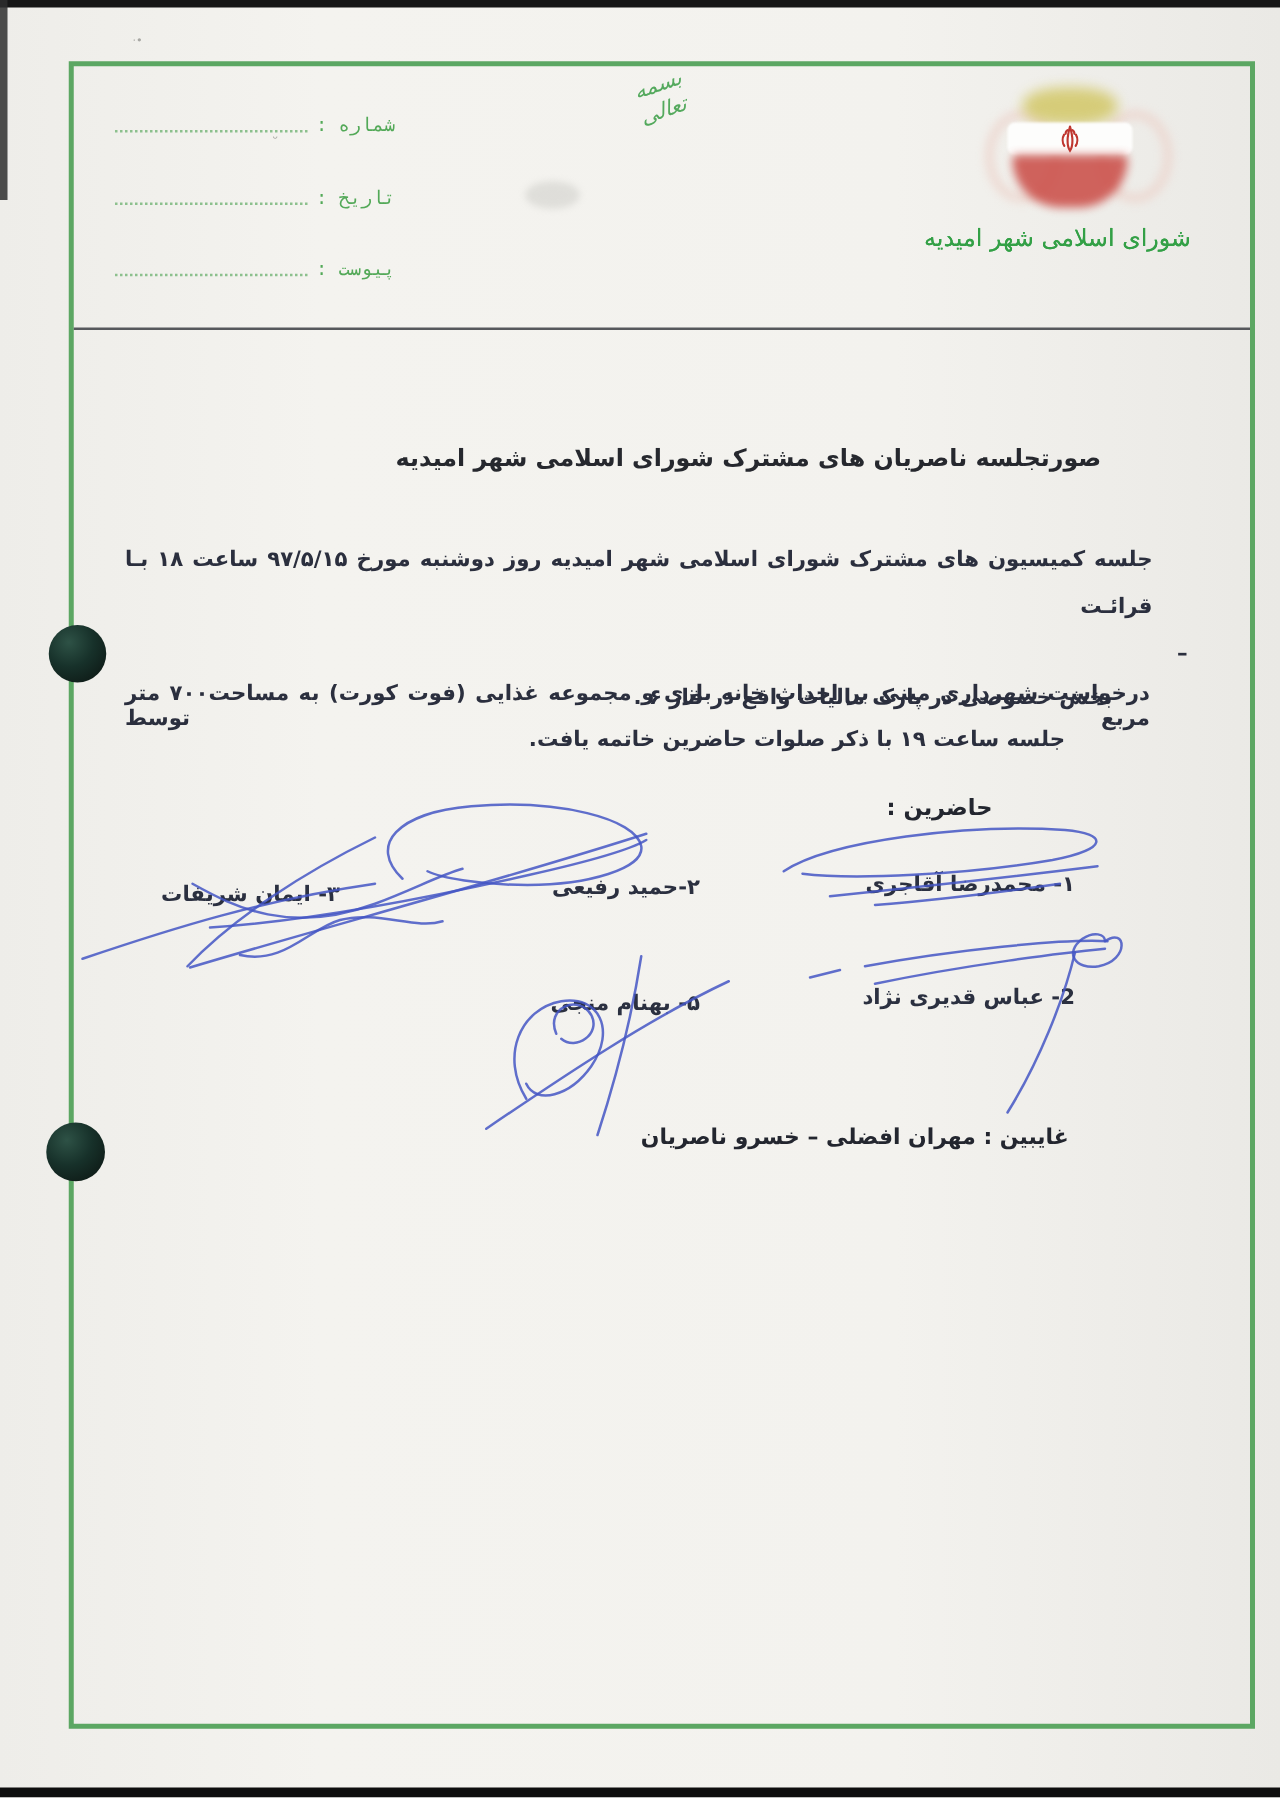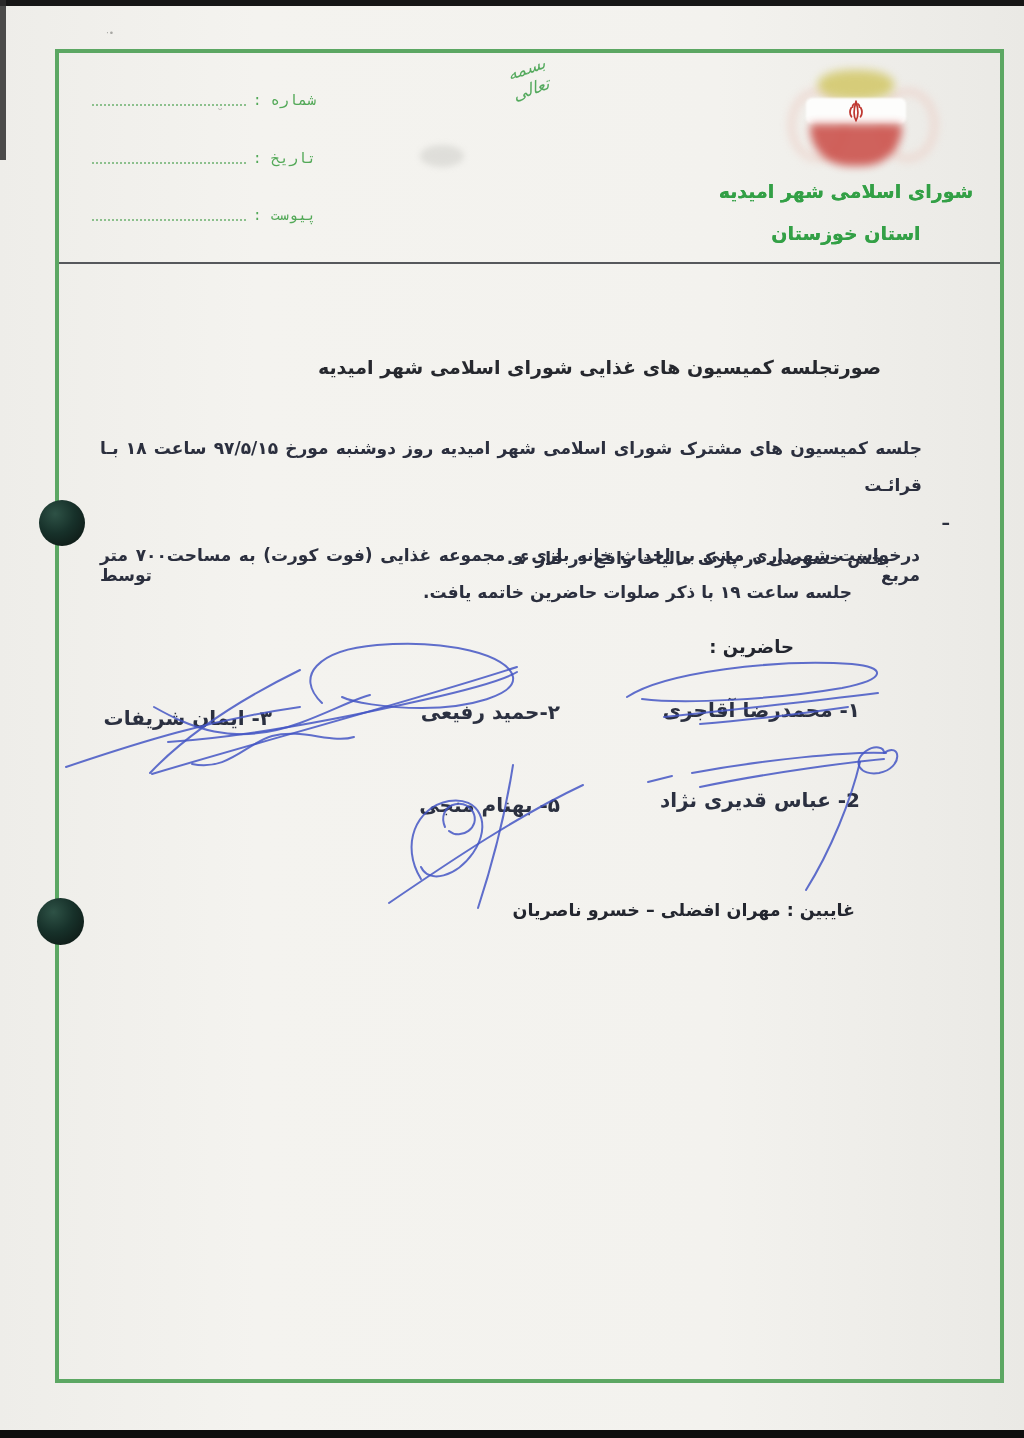--- a/index.html
+++ b/index.html
@@ -35,21 +35,21 @@
   .logo .ringL,.logo .ringR{position:absolute;width:46px;height:60px;border:7px solid #ecd2ca;border-radius:50%;filter:blur(4px);opacity:.75;}
   .logo .ringL{left:-2px;top:22px;}
   .logo .ringR{left:88px;top:22px;}
   .logo .band-top{position:absolute;left:28px;top:4px;width:76px;height:30px;background:#d2c766;border-radius:45%;filter:blur(5px);opacity:.85;}
   .logo .band-mid{position:absolute;left:16px;top:32px;width:100px;height:26px;background:#fdfdfc;border-radius:6px;filter:blur(1px);}
   .logo .band-bottom{position:absolute;left:20px;top:58px;width:92px;height:42px;background:#ca4a44;border-radius:4px 4px 46px 46px;filter:blur(4px);opacity:.85;}
   .logo .emblem{position:absolute;left:53px;top:32px;width:26px;height:28px;}
 
   .org-name{
     position:absolute;left:700px;top:170px;width:292px;text-align:center;direction:rtl;
-    color:#33a046;font-weight:bold;font-size:19px;line-height:42px;
+    color:#33a046;font-weight:normal;font-size:19px;line-height:42px;
     text-shadow:0 0 .4px #33a046;
   }
 
   
   .doc-title{
     position:absolute;right:143px;top:356px;direction:rtl;white-space:nowrap;
     font-weight:bold;font-size:19px;color:#26282e;
   }
   .para{position:absolute;left:100px;top:430px;width:850px;direction:rtl;color:#2b2f3e;
         font-size:17px;font-weight:bold;}
@@ -60,21 +60,21 @@
               color:#2b2f3e;font-size:17px;font-weight:bold;}
   .bullet-row .dash{width:30px;}
   .bullet-row .btext{flex:1;text-align:justify;text-align-last:justify;margin-top:32px;}
   .bullet-cont{position:absolute;right:134px;top:548px;direction:rtl;white-space:nowrap;
                color:#2b2f3e;font-size:17px;font-weight:bold;}
   .closing-line{position:absolute;right:172px;top:582px;direction:rtl;white-space:nowrap;
                 color:#2b2f3e;font-size:17px;font-weight:bold;}
 
   .attendees-heading{position:absolute;right:230px;top:636px;direction:rtl;white-space:nowrap;
                      color:#23262f;font-size:18px;font-weight:bold;}
-  .name{position:absolute;direction:rtl;white-space:nowrap;color:#2b3040;font-size:20px;font-weight:bold;}
+  .name{position:absolute;direction:rtl;white-space:nowrap;color:#2b3040;font-size:17px;font-weight:bold;}
   .absentees{position:absolute;right:169px;top:900px;direction:rtl;white-space:nowrap;
              color:#23262f;font-size:17.5px;font-weight:bold;}
 
   .sig-layer{position:absolute;left:0;top:0;pointer-events:none;}
   .sig-layer path{fill:none;stroke:#4456c4;stroke-width:2;stroke-linecap:round;opacity:.85;}
 
   .punch-hole{position:absolute;border-radius:50%;
     background:radial-gradient(circle at 35% 30%, #2e5246 0%, #17312a 45%, #0b120f 100%);}
   .hole-1{left:39px;top:500px;width:46px;height:46px;}
   .hole-2{left:37px;top:898px;width:47px;height:47px;}
@@ -120,24 +120,23 @@
       <path d="M7.6 9 C6.2 11.4 6.2 15 7.8 17.4"></path>
       <path d="M16.4 9 C17.8 11.4 17.8 15 16.2 17.4"></path>
       <path d="M10.2 5.6 C9 6.4 8.6 7.4 8.8 8.4"></path>
       <path d="M13.8 5.6 C15 6.4 15.4 7.4 15.2 8.4"></path>
     </g>
   </svg>
 </div>
 
 <div class="org-name">
   <div>شورای اسلامی شهر امیدیه</div>
-  <div>استان خوزستان</div>
 </div>
 
-<div class="doc-title">صورتجلسه کمیسیون های غذایی شورای اسلامی شهر امیدیه</div>
+<div class="doc-title">صورتجلسه ناصریان های مشترک شورای اسلامی شهر امیدیه</div>
 
 <div class="para">
   <div class="pline indent">جلسه کمیسیون های مشترک شورای اسلامی شهر امیدیه روز دوشنبه مورخ ۹۷/۵/۱۵ ساعت ۱۸ بـا قرائـت</div>
 </div>
 
 <div class="bullet-row">
   <span class="dash">–</span>
   <span class="btext">درخواست شهرداری مبنی بر احداث خانه بازی و مجموعه غذایی (فوت کورت) به مساحت۷۰۰ متر مربع توسط</span>
 </div>
 <div class="bullet-cont">بخش خصوصی در پارک مالیات واقع در فاز ۶ .</div>

